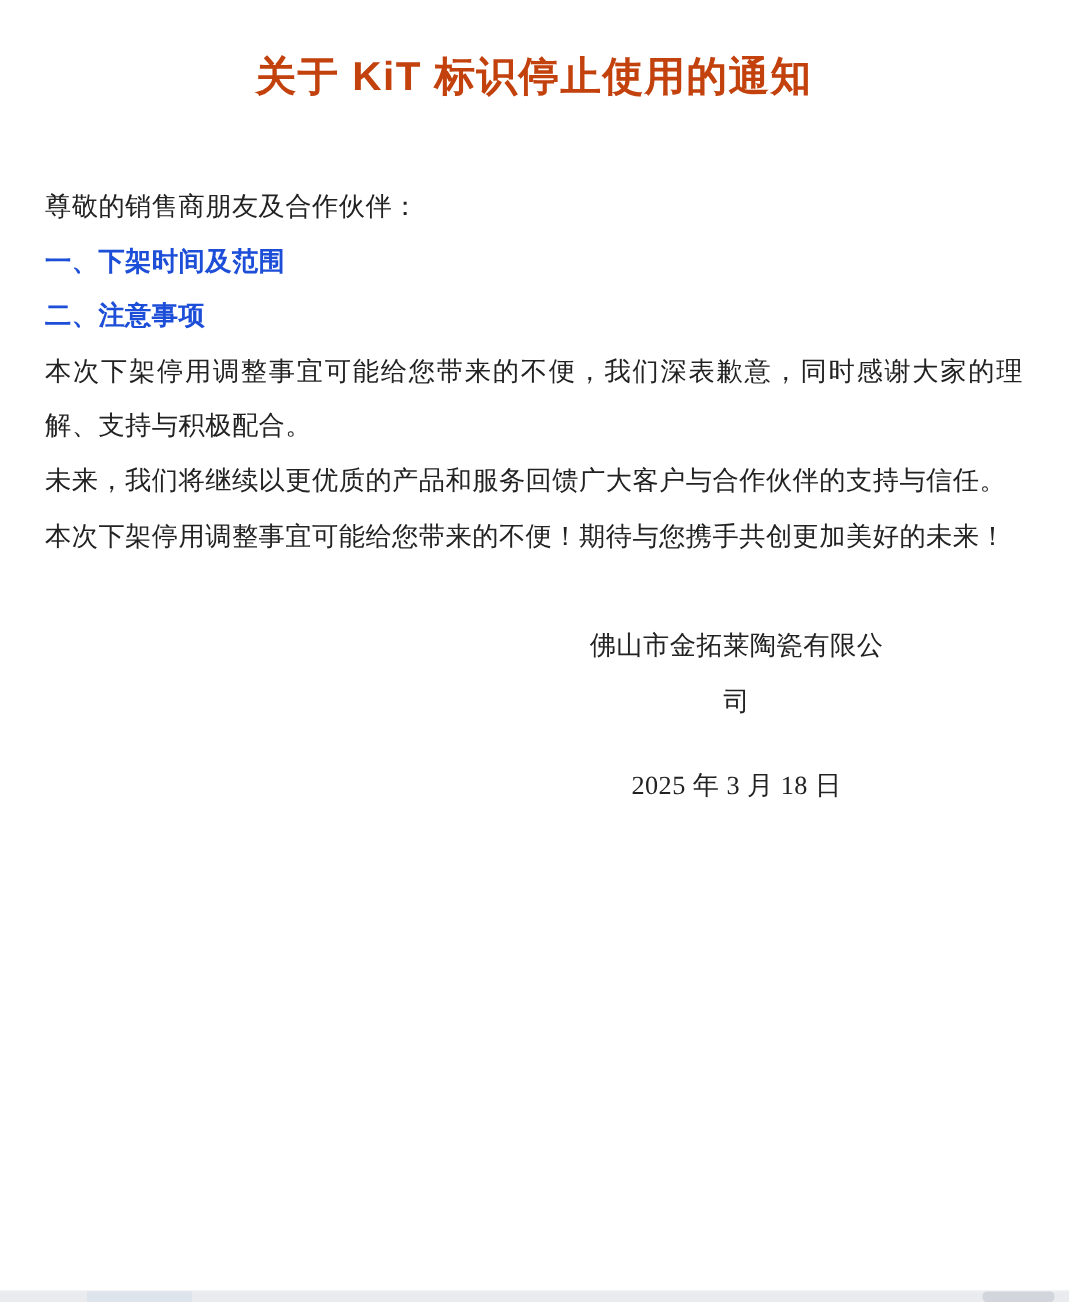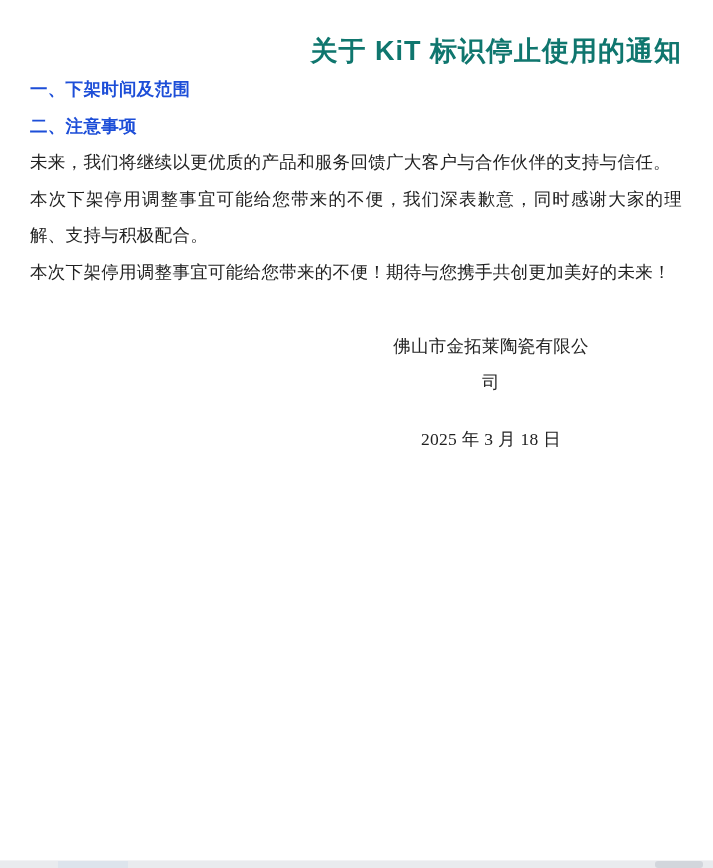--- a/index.html
+++ b/index.html
@@ -21,22 +21,22 @@
     top: 0; left: 0; right: 0;
     padding: 31px 31px 0 30px;
     box-sizing: border-box;
   }
   .doc-title {
     margin: 0;
     font-family: "Liberation Sans", sans-serif;
     font-weight: bold;
     font-size: 27px;
     line-height: 40px;
-    text-align: right;
-    color: #0f766e;
+    text-align: center;
+    color: #c2410c;
     letter-spacing: 1px;
   }
   .content p {
     margin: 0;
     font-size: 17.5px;
     line-height: 36.6px;
     text-align: justify;
     letter-spacing: 0.3px;
   }
   .salutation {
@@ -82,32 +82,33 @@
   }
 </style>
 </head>
 <body>
 
 <div class="viewport">
   <div class="content">
 
     <h1 class="doc-title">关于 KiT 标识停止使用的通知</h1>
 
+    <p class="salutation">尊敬的销售商朋友及合作伙伴：</p>
 
 
     <p class="sec-heading">一、下架时间及范围</p>
 
 
 
     <p class="sec-heading">二、注意事项</p>
 
 
+    <p>本次下架停用调整事宜可能给您带来的不便，我们深表歉意，同时感谢大家的理解、支持与积极配合。</p>
+
     <p>未来，我们将继续以更优质的产品和服务回馈广大客户与合作伙伴的支持与信任。</p>
-
-    <p>本次下架停用调整事宜可能给您带来的不便，我们深表歉意，同时感谢大家的理解、支持与积极配合。</p>
 
     <p>本次下架停用调整事宜可能给您带来的不便！期待与您携手共创更加美好的未来！</p>
 
     <div class="signature-block">
       <p>佛山市金拓莱陶瓷有限公司</p>
       <p>2025 年 3 月 18 日</p>
     </div>
 
   </div>
 

